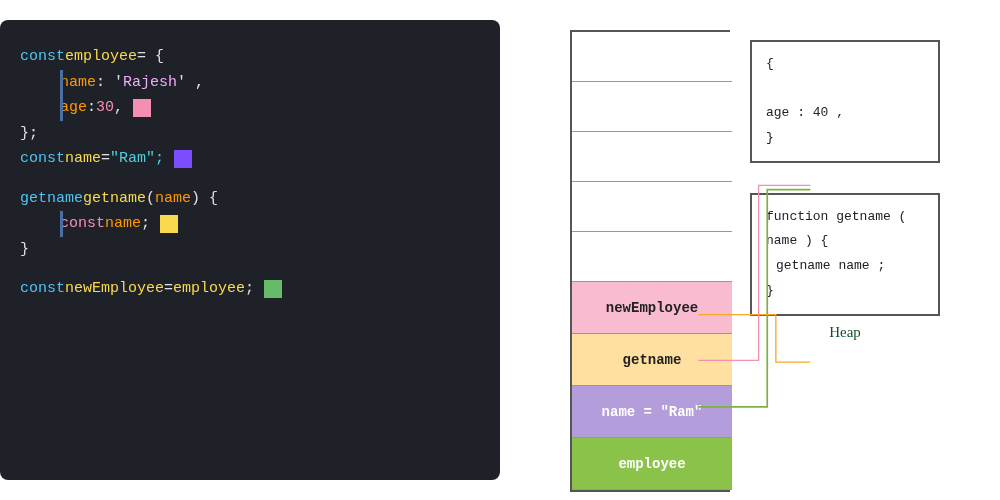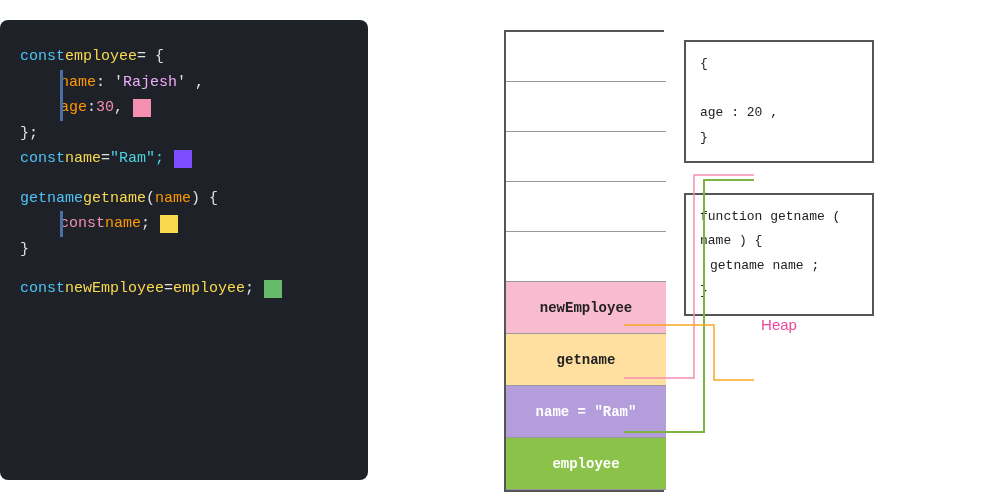--- a/index.html
+++ b/index.html
@@ -10,21 +10,21 @@
       font-family: 'Courier New', Courier, monospace;
       overflow: hidden;
       display: flex;
       align-items: center;
       justify-content: center;
       gap: 0;
     }
 
     
     .code-panel {
-      width: 368px;
+      width: 500px;
       height: 460px;
       background: #1e2228;
       border-radius: 8px;
       padding: 24px 20px;
       display: flex;
       flex-direction: column;
       gap: 0;
       flex-shrink: 0;
     }
 
@@ -267,25 +267,25 @@
     <polyline points="230,358 300,358 300,155 360,155" fill="none" stroke="#f48fb1" stroke-width="1.5" stroke-dasharray="0"></polyline>
 
     <polyline points="230,305 320,305 320,360 360,360" fill="none" stroke="#f9a825" stroke-width="1.5"></polyline>
   </svg>
 
   <div style="display:flex;flex-direction:column;align-items:flex-start;gap:0;padding-top:10px;">
     <div class="heap-boxes-wrapper">
       <div class="heap-box">
         <span>{</span><br>
         <br>
-        <span>  age : 20 ,</span><br>
+        <span>  age : 40 ,</span><br>
         <span>}</span>
       </div>
       <div class="heap-box">
         <span>function getname ( name ) {</span><br>
         <span style="padding-left:10px;">  getname name ;</span><br>
         <span>}</span>
       </div>
     </div>
-    <div style="font-size:15px;color:#ec4899;font-family:Liberation Sans, sans-serif;text-align:center;width:100%;">Heap</div>
+    <div style="font-size:15px;color:#14532d;font-family:Liberation Serif, serif;margin-top:8px;text-align:center;width:100%;">Heap</div>
   </div>
 
 </div>
 
 </body></html>

